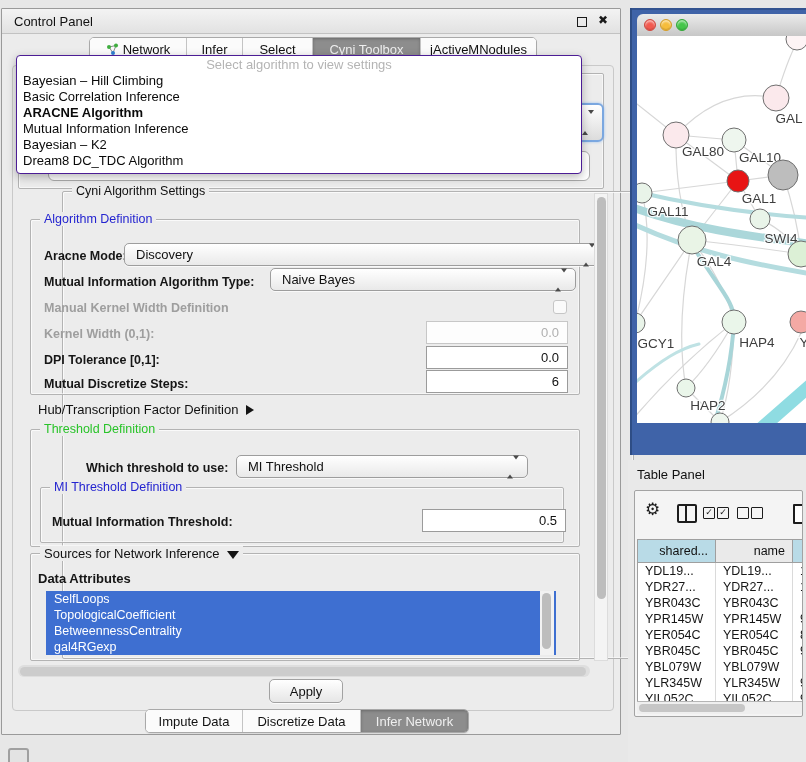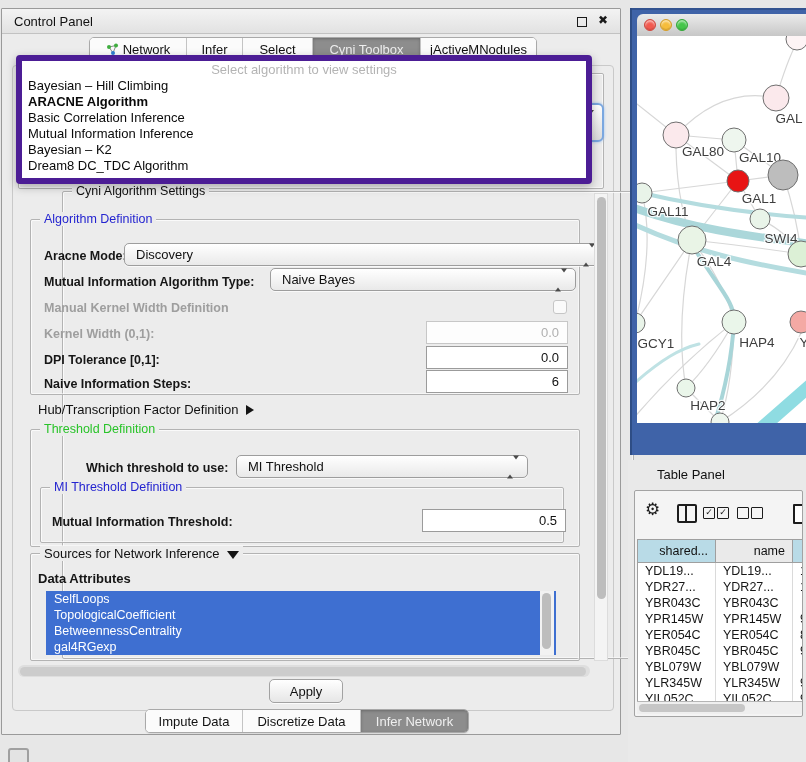--- a/index.html
+++ b/index.html
@@ -42,21 +42,21 @@
   #cp-titlebar{position:absolute;left:0;top:0;right:0;height:24px;
                background:linear-gradient(#f3f3f3,#e2e2e2);border-bottom:1px solid #c2c2c2;
                display:flex;align-items:center;}
   #cp-title{font-size:13px;color:#111;margin-left:12px;}
   #cp-float{position:absolute;right:33px;top:8px;width:8px;height:8px;border:1.5px solid #1a1a1a;}
   #cp-close{position:absolute;right:12px;top:4px;font-size:12px;font-weight:bold;color:#1a1a1a;}
   #content-frame{position:absolute;left:10px;top:56px;width:600px;height:644px;
                  border:1px solid #c9c9c9;border-radius:4px;background:#ececec;}
   
   #algo-popup{position:absolute;left:14px;top:46px;width:564px;height:117px;background:#fff;
-              border:6px solid #4c1d95;border-radius:4px;z-index:50;
+              border:1px solid #4c1d95;border-radius:4px;z-index:50;
               box-shadow:0 3px 10px rgba(0,0,0,.28);overflow:hidden;}
   #popup-placeholder{height:17px;line-height:17px;text-align:center;color:#b4b4b4;font-size:13px;}
   .popup-item{height:16px;line-height:16px;font-size:13px;color:#0a0a0a;padding-left:6px;white-space:nowrap;}
   .popup-item.bold{font-weight:bold;}
   
   #hidden-group{left:16px;top:64px;width:584px;height:114px;}
   #hidden-combo-btn{position:absolute;left:570px;top:94px;width:28px;height:35px;
                     border:2px solid #7aa7e0;border-radius:6px;background:linear-gradient(#fff,#dcdcdc);
                     box-shadow:0 0 3px #9cc0ef;z-index:5;}
   #hidden-wide-combo{position:absolute;left:46px;top:142px;width:542px;height:30px;
@@ -93,21 +93,21 @@
                 background:linear-gradient(#ebebeb,#c7c7c7);border-bottom:1px solid #979797;
                 border-top-left-radius:6px;}
   .tlight{position:absolute;top:5px;width:12px;height:12px;border-radius:50%;box-sizing:border-box;
           box-shadow:inset 0 2px 2px rgba(255,255,255,.55), inset 0 -1px 1px rgba(0,0,0,.15);}
   #tl-red{left:7px;background:#f25a50;border:1px solid #ce4a42;}
   #tl-yellow{left:23px;background:#f6bd3b;border:1px solid #d49d2b;}
   #tl-green{left:39px;background:#45c64a;border:1px solid #34a83a;}
   #net-canvas{position:absolute;left:7px;top:28px;width:169px;height:387px;background:#ffffff;overflow:hidden;}
   
   #table-panel{left:628px;top:460px;width:178px;height:302px;background:#e9e9e9;}
-  #tp-title{position:absolute;left:9px;top:7px;font-size:13px;color:#111;margin-left:20px;}
+  #tp-title{position:absolute;left:9px;top:7px;font-size:13px;color:#111;}
   #tp-card{position:absolute;left:6px;top:30px;width:169px;height:227px;background:#f4f4f4;
            border:1px solid #a3a3a3;border-radius:2px;box-sizing:border-box;overflow:hidden;}
   .tp-icon{position:absolute;top:13px;}
   #gear-icon{left:10px;top:8px;font-size:17px;color:#1c1c1c;}
   #columns-icon{left:42px;width:16px;height:15px;border:2px solid #1c1c1c;border-radius:2px;}
   #columns-icon i{position:absolute;left:6px;top:0;bottom:0;width:2px;background:#1c1c1c;}
   .cb{position:absolute;top:0;width:10px;height:10px;border:1.6px solid #1c1c1c;border-radius:1px;
       font-size:9px;line-height:9px;text-align:center;color:#1c1c1c;font-weight:bold;}
   #file-icon{left:158px;width:13px;height:16px;border:2px solid #1c1c1c;background:#fff;border-radius:1px;}
   #tp-table{position:absolute;left:2px;top:48px;width:167px;}
@@ -172,22 +172,22 @@
     <span class="spin"><span class="up"></span><span class="dn"></span></span>
   </div>
   <div id="hidden-wide-combo">
     <span>gal-filtered.sif default node</span>
   </div>
 
   <div id="algo-popup">
     <div id="popup-placeholder">Select algorithm to view settings</div>
     <div id="popup-list">
         <div class="popup-item">Bayesian – Hill Climbing</div>
+        <div class="popup-item">Basic Correlation Inference</div>
         <div class="popup-item bold">ARACNE Algorithm</div>
-        <div class="popup-item">Basic Correlation Inference</div>
         <div class="popup-item">Mutual Information Inference</div>
         <div class="popup-item">Bayesian – K2</div>
         <div class="popup-item">Dream8 DC_TDC Algorithm</div>
       </div>
   </div>
 
   <div class="groove" style="left:16px;top:182px;width:570px;height:466px;margin-left:44px;">
     <span class="gtitle">Cyni Algorithm Settings</span>
   </div>
 
@@ -213,21 +213,21 @@
   <span class="flabel dim" style="left:42px;top:318px;">Kernel Width (0,1):</span>
   <div class="field disabled" style="left:424px;top:312px;width:142px;height:23px;">
     <span>0.0</span>
   </div>
 
   <span class="flabel" style="left:42px;top:344px;">DPI Tolerance [0,1]:</span>
   <div class="field" style="left:424px;top:337px;width:142px;height:23px;">
     <span>0.0</span>
   </div>
 
-  <span class="flabel" style="left:42px;top:368px;">Naive Information Steps:</span>
+  <span class="flabel" style="left:42px;top:368px;">Mutual Discretize Steps:</span>
   <div class="field" style="left:424px;top:361px;width:142px;height:23px;">
     <span>6</span>
   </div>
 
   <span class="abs" style="left:36px;top:393px;font-size:13px;color:#111;">
     <span>Hub/Transcription Factor Definition</span><span class="disc-arrow-r"></span>
   </span>
 
   <div class="groove" style="left:28px;top:420px;width:548px;height:116px;">
     <span class="gtitle" style="color:#28c328;">Threshold Definition</span>

